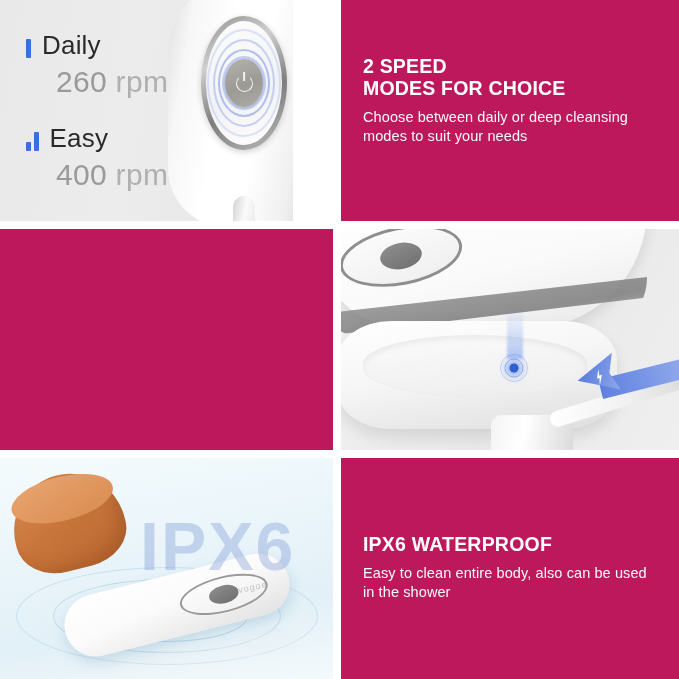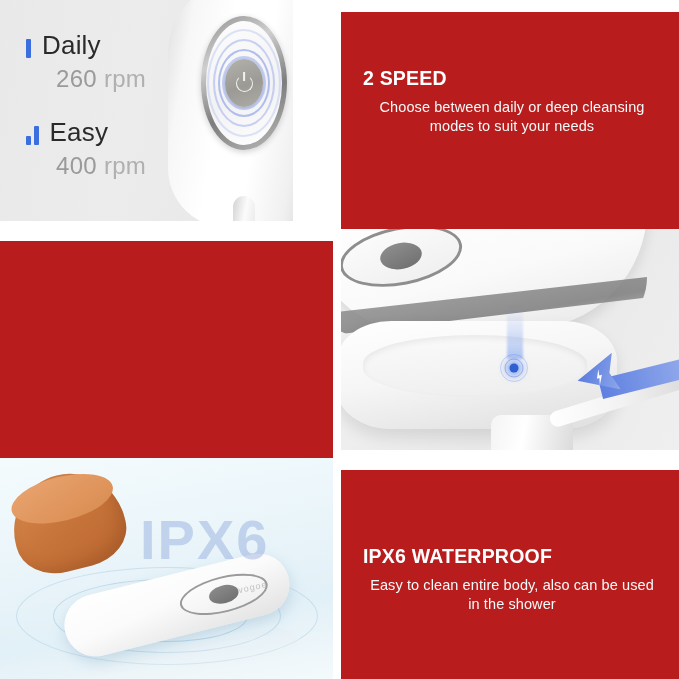--- a/index.html
+++ b/index.html
@@ -11,44 +11,44 @@
   .panel{position:absolute;overflow:hidden;}
 
   
   #p-speed-photo   {left:0;   top:0;   width:293px; height:221px;}
   #p-speed-text    {left:341px;top:0;   width:338px; height:221px;}
   #p-charge-text   {left:0;   top:229px;width:333px; height:221px;}
   #p-charge-photo  {left:341px;top:229px;width:338px;height:221px;}
   #p-water-photo   {left:0;   top:458px;width:333px; height:221px;}
   #p-water-text    {left:341px;top:458px;width:338px;height:221px;}
 
-  .teal{background:#b91c1c;margin-top:12px;}
+  .teal{background:#be185d;}
   .gray-photo{background:#ebebeb;}
 
   
   .txt-wrap{position:absolute;left:22px;right:18px;}
   #p-speed-text  .txt-wrap{top:55px;}
   #p-water-text  .txt-wrap{top:75px;}
 
   .headline{color:#ffffff;font-weight:bold;font-size:19.5px;
             line-height:22px;letter-spacing:.2px;margin:0 0 9px 0;}
   .headline .l2{display:block;}
   .subtext{color:#f2fbfa;font-size:14.5px;line-height:19px;margin:0;
-           letter-spacing:.1px;text-align:center;}
+           letter-spacing:.1px;}
 
   
   #p-speed-photo{background:linear-gradient(100deg,#e9e9e9 0%,#ececec 45%,#e6e6e6 100%);}
   .specs{position:absolute;left:26px;top:24px;}
   .spec-row{display:flex;align-items:flex-end;gap:11px;height:34px;}
   .bars{display:flex;align-items:flex-end;gap:2.5px;height:20px;}
   .bar{width:5px;background:#3b6fe0;border-radius:1px;}
   .bar.s{height:9px;}
   .bar.t{height:19px;}
   .spec-name{font-size:26px;color:#2a2a2a;line-height:1;letter-spacing:.2px;}
-  .spec-val{font-size:24px;color:#9a9a9a;line-height:1;letter-spacing:.3px;
+  .spec-val{font-size:30px;color:#9a9a9a;line-height:1;letter-spacing:.3px;
             margin:9px 4px 20px 30px;}
   .spec-val .unit{color:#b0b0b0;}
 
   
   .device{position:absolute;left:168px;top:-22px;width:152px;height:250px;
     background:linear-gradient(100deg,#dcdcdc 0%,#f7f7f7 16%,#ffffff 38%,
                #ffffff 58%,#f0f0f0 80%,#cfcfcf 100%);
     border-radius:76px 76px 60px 60px;}
   .device:after{content:"";position:absolute;left:50%;top:218px;
     transform:translateX(-50%);width:22px;height:66px;border-radius:11px;
@@ -126,21 +126,21 @@
 
   
   #p-water-photo{background:linear-gradient(170deg,#f4fbfd 0%,#eaf5fa 40%,
                  #e2f0f7 70%,#f4fafc 100%);}
   .ripple{position:absolute;left:50%;top:158px;transform:translate(-50%,-50%);
     border-radius:50%;border:1.5px solid rgba(150,190,215,.35);}
   .ripple.w1{width:300px;height:96px;}
   .ripple.w2{width:226px;height:72px;border-color:rgba(150,190,215,.45);}
   .ripple.w3{width:160px;height:50px;border-color:rgba(150,190,215,.55);}
   .ripple.w4{width:96px;height:30px;border-color:rgba(150,190,215,.65);}
-  .ipx-mark{position:absolute;left:140px;top:512px;font-size:56px;
+  .ipx-mark{position:absolute;left:140px;top:512px;font-size:68px;
     font-weight:bold;letter-spacing:2px;color:rgba(126,152,214,.38);
     line-height:1;pointer-events:none;}
   .wand{position:absolute;left:62px;top:116px;width:230px;height:62px;
     border-radius:31px;transform:rotate(-14deg);
     background:linear-gradient(170deg,#ffffff,#fbfbfb 45%,#e2e2e2);
     box-shadow:0 6px 14px rgba(120,160,190,.30);}
   .wand-osc{position:absolute;left:118px;top:14px;width:86px;height:32px;
     border-radius:50%;border:2.5px solid #9a9a9a;
     background:linear-gradient(170deg,#fdfdfd,#f0f0f0);}
   .wand-dot{position:absolute;left:50%;top:50%;transform:translate(-50%,-50%);
@@ -207,20 +207,21 @@
         <span class="unit">rpm</span>
       </div>
 
     </div>
   </div>
 
   <div class="panel teal" id="p-speed-text">
     <div class="txt-wrap">
       <h2 class="headline">
         <span>2 SPEED</span>
+        <span class="l2">MODES FOR CHOICE</span>
       </h2>
       <p class="subtext">Choose between daily or deep cleansing modes to suit your needs</p>
     </div>
   </div>
 
   <div class="panel teal" id="p-charge-text">
     
   </div>
 
   <div class="panel" id="p-charge-photo">

